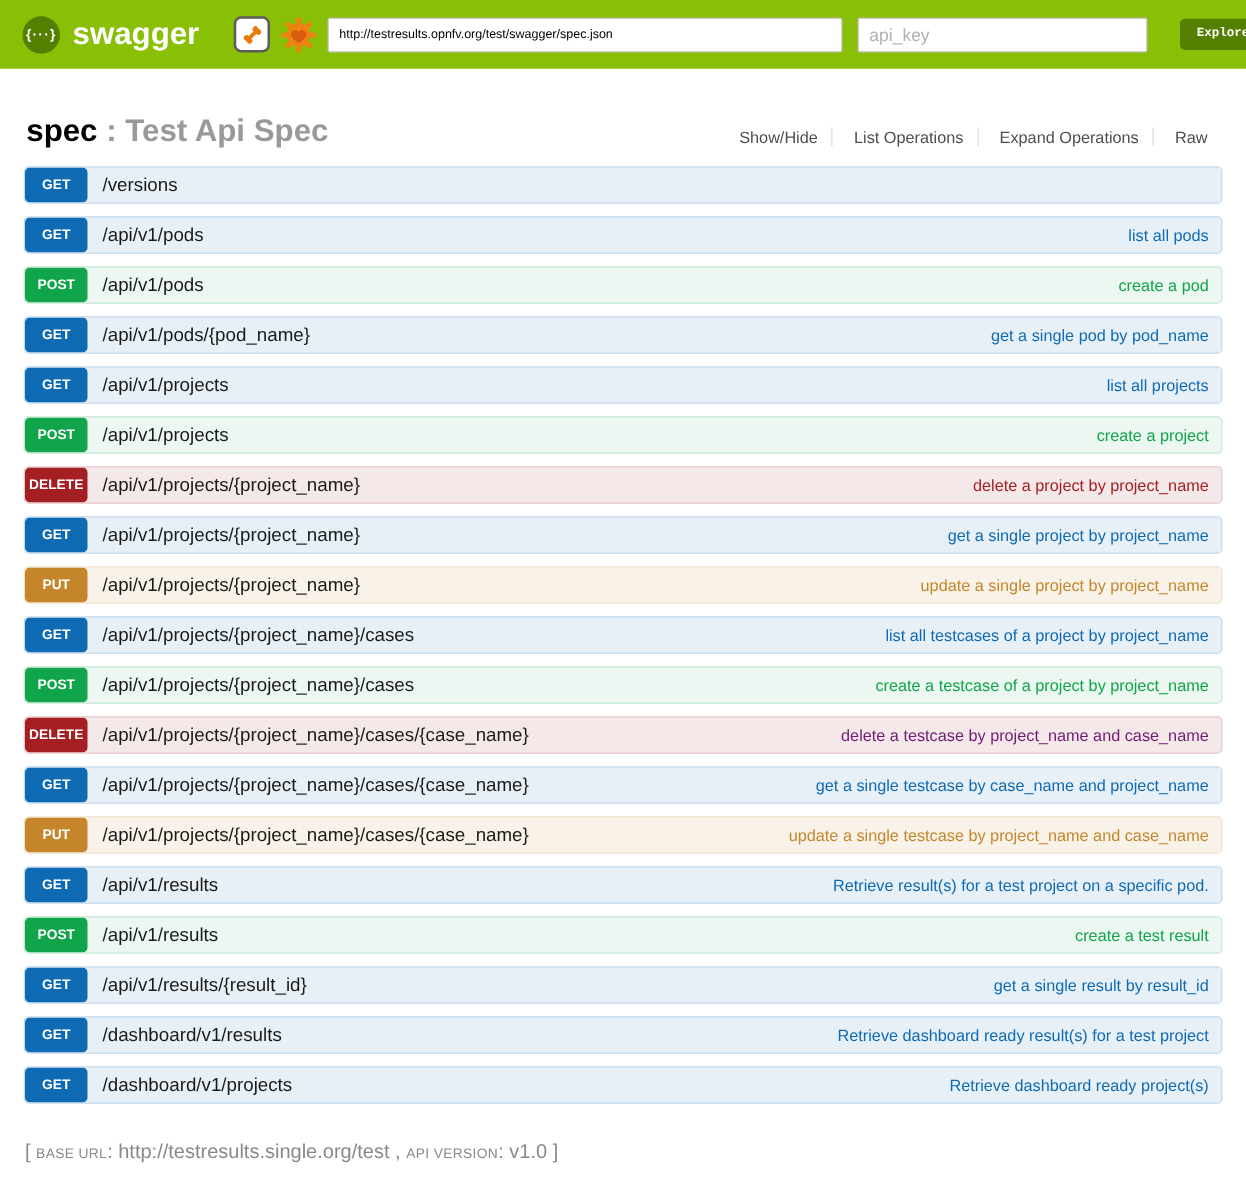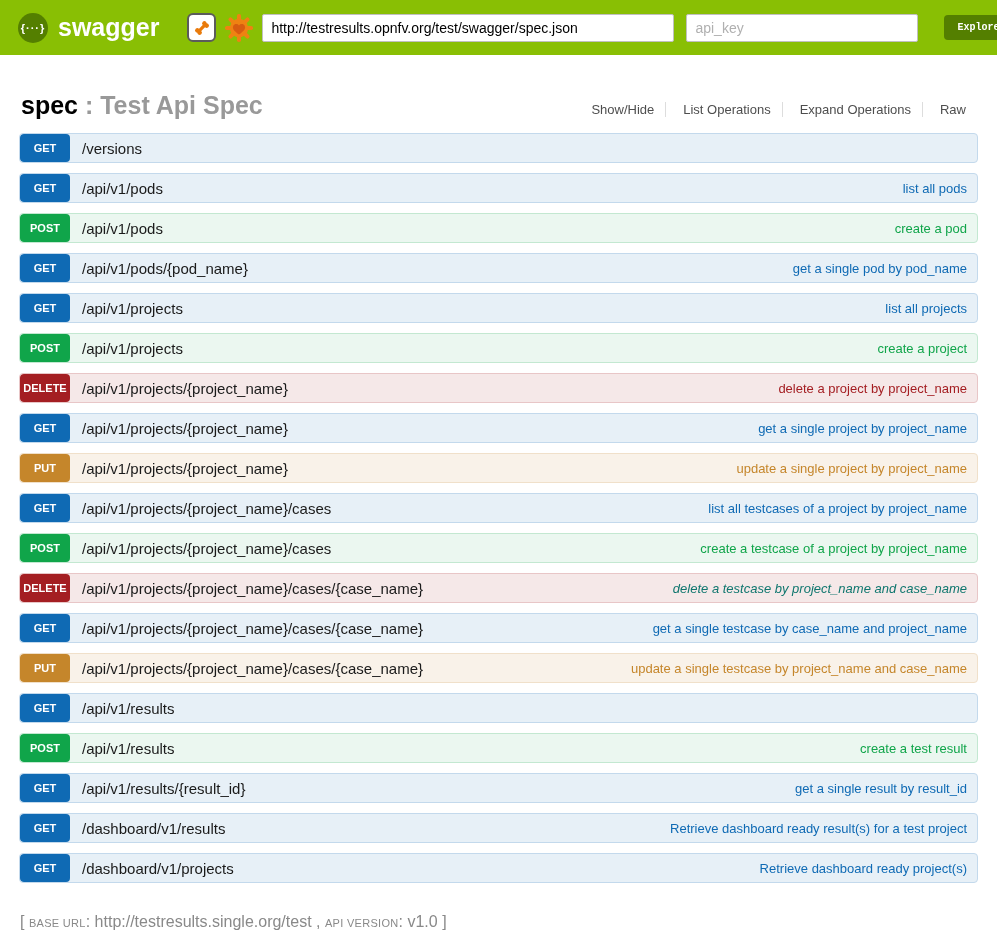--- a/index.html
+++ b/index.html
@@ -19,21 +19,21 @@
   .logo-text { color: #ffffff; font-size: 25px; font-weight: bold; margin-left: 10px; }
   .header-tools { display: flex; align-items: center; margin-left: 28px; }
   .bone-btn {
     width: 29px; height: 29px; background: #ffffff; border: 2px solid #5b5b5b;
     border-radius: 6px; display: flex; align-items: center; justify-content: center;
     cursor: pointer;
   }
   .gear-btn { margin-left: 8px; display: flex; align-items: center; cursor: pointer; }
   .url-input {
     margin-left: 8px; width: 412px; height: 28px; border: 1px solid #c0c0c0;
-    border-radius: 2px; padding: 0 8px; font-size: 14px; color: #000000;
+    border-radius: 2px; padding: 0 8px; font-size: 10px; color: #000000;
     font-family: "Liberation Sans", sans-serif;
   }
   .key-input {
     margin-left: 12px; width: 232px; height: 28px; border: 1px solid #c0c0c0;
     border-radius: 2px; padding: 0 8px; font-size: 14px; color: #333;
     font-family: "Liberation Sans", sans-serif;
   }
   .key-input::placeholder { color: #b0b0b0; }
   .explore-btn {
     margin-left: 26px; background: #547f00; color: #ffffff; border: none;
@@ -176,35 +176,36 @@
     <a class="endpoint-summary" style="color: rgb(15, 106, 180);">list all testcases of a project by project_name</a>
   </li>
       <li class="endpoint-row" style="background: rgb(235, 247, 240); border-color: rgb(195, 232, 209);">
     <span class="method-badge" style="background: rgb(16, 165, 74);">POST</span>
     <a class="endpoint-path">/api/v1/projects/{project_name}/cases</a>
     <a class="endpoint-summary" style="color: rgb(16, 165, 74);">create a testcase of a project by project_name</a>
   </li>
       <li class="endpoint-row" style="background: rgb(245, 232, 232); border-color: rgb(232, 198, 199);">
     <span class="method-badge" style="background: rgb(164, 30, 34);">DELETE</span>
     <a class="endpoint-path">/api/v1/projects/{project_name}/cases/{case_name}</a>
-    <a class="endpoint-summary" style="color: #0f766e; font-style: italic;">delete a testcase by project_name and case_name</a>
+    <a class="endpoint-summary" style="color: #701a75;">delete a testcase by project_name and case_name</a>
   </li>
       <li class="endpoint-row" style="background: rgb(231, 240, 247); border-color: rgb(195, 217, 236);">
     <span class="method-badge" style="background: rgb(15, 106, 180);">GET</span>
     <a class="endpoint-path">/api/v1/projects/{project_name}/cases/{case_name}</a>
     <a class="endpoint-summary" style="color: rgb(15, 106, 180);">get a single testcase by case_name and project_name</a>
   </li>
       <li class="endpoint-row" style="background: rgb(249, 242, 233); border-color: rgb(240, 224, 202);">
     <span class="method-badge" style="background: rgb(197, 134, 43);">PUT</span>
     <a class="endpoint-path">/api/v1/projects/{project_name}/cases/{case_name}</a>
     <a class="endpoint-summary" style="color: rgb(197, 134, 43);">update a single testcase by project_name and case_name</a>
   </li>
       <li class="endpoint-row" style="background: rgb(231, 240, 247); border-color: rgb(195, 217, 236);">
     <span class="method-badge" style="background: rgb(15, 106, 180);">GET</span>
     <a class="endpoint-path">/api/v1/results</a>
+    <a class="endpoint-summary" style="color: rgb(15, 106, 180);">Retrieve result(s) for a test project on a specific pod.</a>
   </li>
       <li class="endpoint-row" style="background: rgb(235, 247, 240); border-color: rgb(195, 232, 209);">
     <span class="method-badge" style="background: rgb(16, 165, 74);">POST</span>
     <a class="endpoint-path">/api/v1/results</a>
     <a class="endpoint-summary" style="color: rgb(16, 165, 74);">create a test result</a>
   </li>
       <li class="endpoint-row" style="background: rgb(231, 240, 247); border-color: rgb(195, 217, 236);">
     <span class="method-badge" style="background: rgb(15, 106, 180);">GET</span>
     <a class="endpoint-path">/api/v1/results/{result_id}</a>
     <a class="endpoint-summary" style="color: rgb(15, 106, 180);">get a single result by result_id</a>

